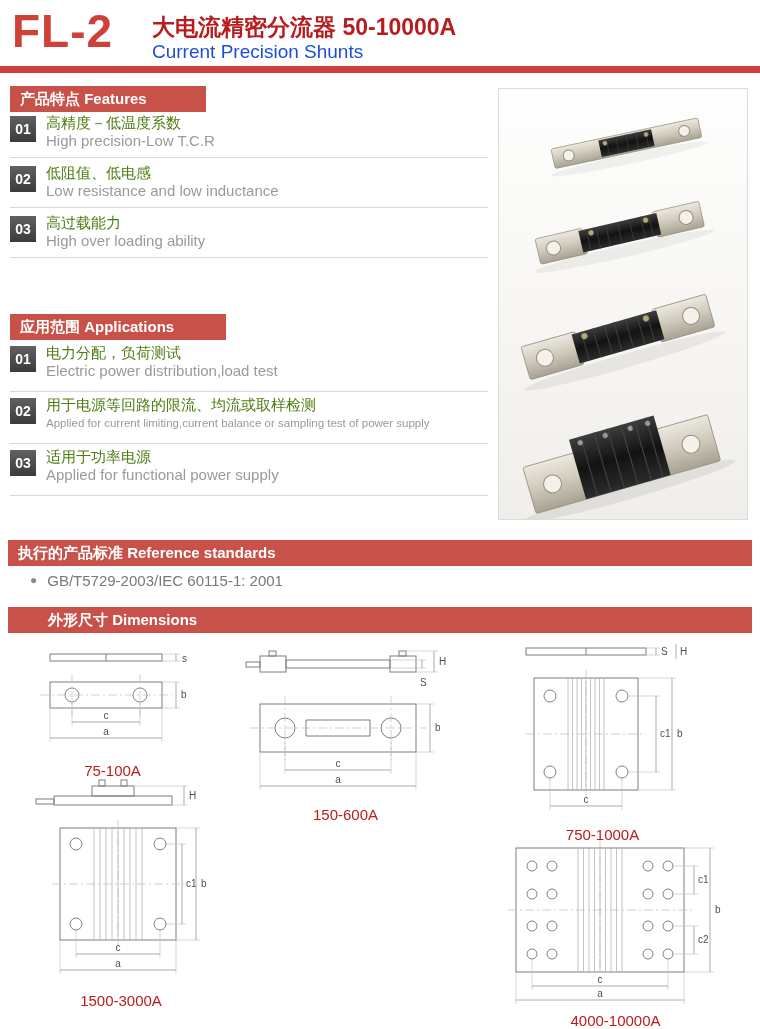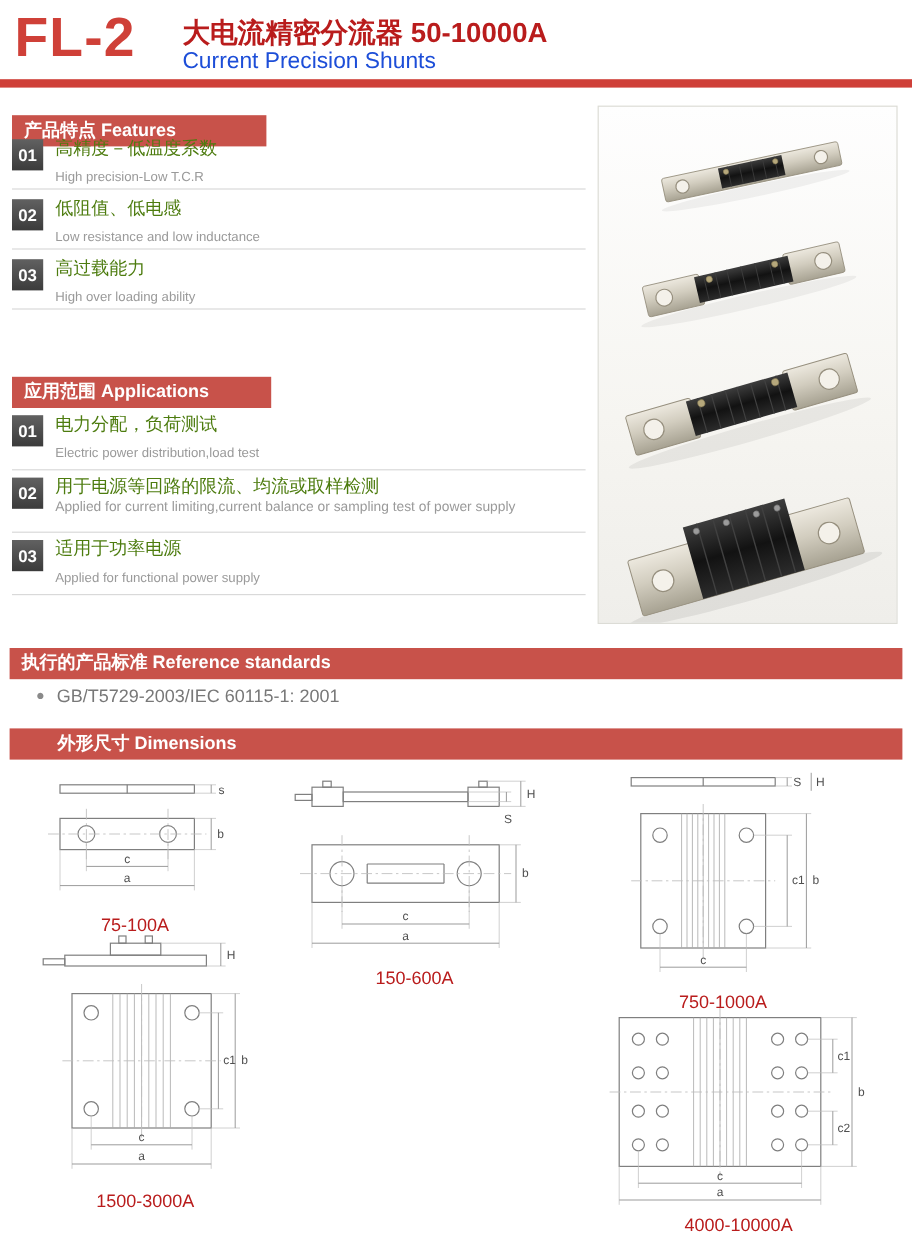--- a/index.html
+++ b/index.html
@@ -22,33 +22,33 @@
     position:absolute; left:152px; top:41px;
     font-size:19px; color:#1d4ed8;
   }
   .top-bar { position:absolute; left:0; top:66px; width:760px; height:7px; background:#cf4038; }
   
   .banner {
     position:absolute; height:26px; line-height:26px;
     background:#c8524a; color:#ffffff;
     font-size:15px; font-weight:bold; padding:0 10px;
   }
-  .banner-features  { left:10px; top:96px;  width:212px; }
+  .banner-features  { left:10px; top:86px;  width:196px; }
   .banner-apps      { left:10px; top:314px; width:216px; }
   .banner-standards { left:8px;  top:540px; width:744px; }
   .banner-dims      { left:8px;  top:607px; width:744px;padding-left:40px; }
   
   .item { position:absolute; left:10px; width:480px; height:42px; }
   .badge {
     position:absolute; left:0; top:0; width:26px; height:26px;
     background:linear-gradient(#616161,#3b3b3b); color:#fff;
     font-size:14px; font-weight:bold; text-align:center; line-height:26px;
   }
   .cn-line { position:absolute; left:36px; top:-2px; font-size:15px; color:#4d7c0f; white-space:nowrap; }
-  .en-line { position:absolute; left:36px; top:26px; font-size:11px; color:#9a9a9a; white-space:nowrap; }
+  .en-line { position:absolute; left:36px; top:16px; font-size:15px; color:#9a9a9a; white-space:nowrap; }
   .en-line.small { font-size:11.5px; top:19px; }
   .sep { position:absolute; left:10px; width:478px; height:1px; background:#d9d9d9; }
   
   .std-row { position:absolute; left:30px; top:572px; font-size:15px; color:#787878; }
   .std-bullet { font-size:12px; color:#8a8a8a; margin-right:10px; vertical-align:2px; }
   
   .photo-box {
     position:absolute; left:498px; top:88px; width:250px; height:432px;
     border:1px solid #dcdcd6;
     background:linear-gradient(180deg,#fefefe 0%,#f6f5f1 60%,#efeeea 100%);

